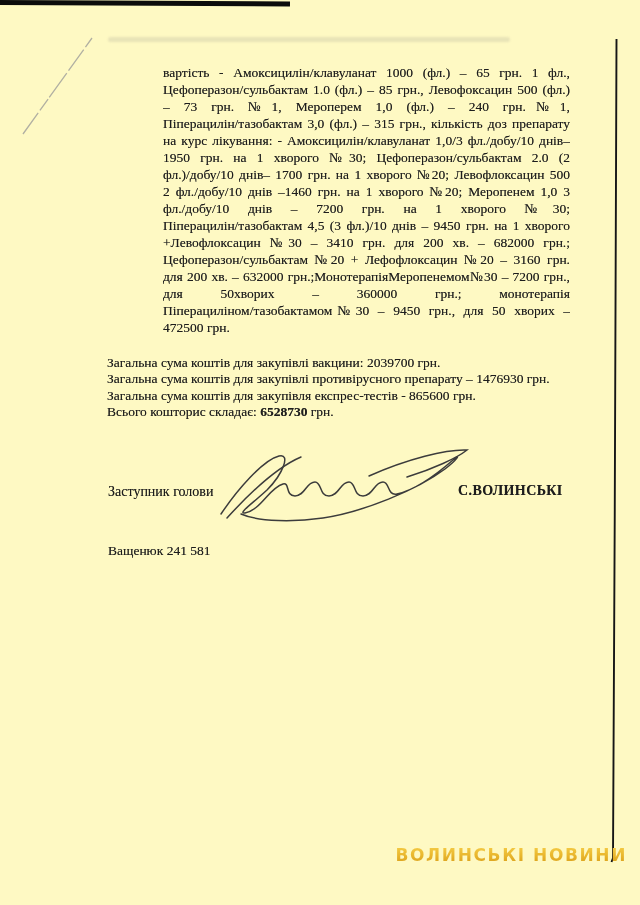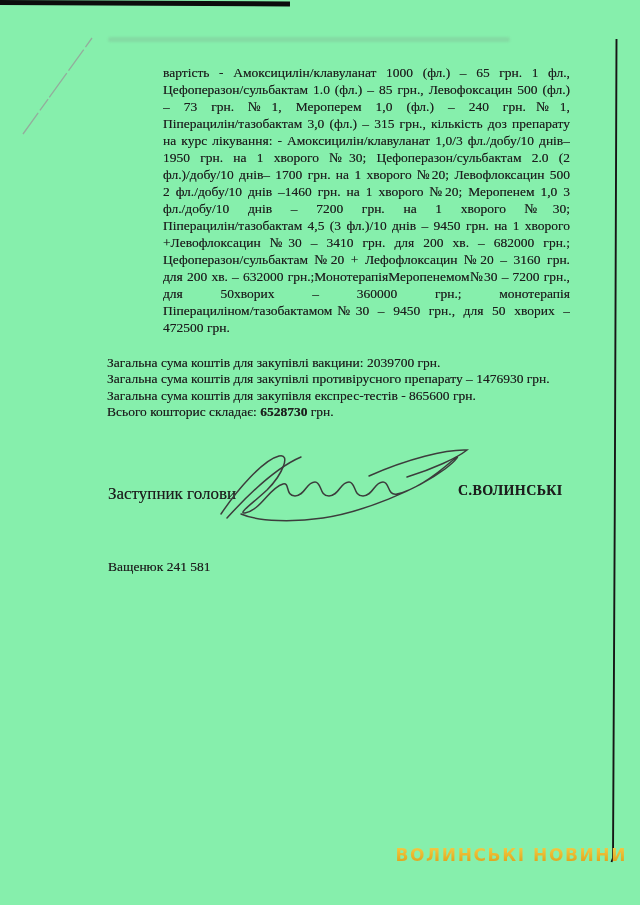--- a/index.html
+++ b/index.html
@@ -1,19 +1,19 @@
 <!DOCTYPE html>
 <html style="--ink: #1d1d1d; --watermark_gold: #e8b52c; --watermark_gold_light: #f6cf4a; --watermark_gold_dark: #d79d1a;"><head>
 <meta charset="utf-8">
 <style>
   html,body{margin:0;padding:0;background:#e9e9e9;}
   .page{
     position:relative;
     width:640px;height:905px;
-    background:#86efac;
+    background:#fef9c3;
     overflow:hidden;
     font-family:"Liberation Serif", serif;
     color:var(--ink,#1d1d1d);
   }
   
   .top-scan-bar{
     position:absolute;left:0;top:0;width:290px;height:5px;
     background:#0c0c0c;transform:rotate(0.3deg);transform-origin:left top;
   }
   .scan-smudge{
@@ -30,24 +30,24 @@
   .pline{height:17px;text-align:justify;text-align-last:justify;white-space:normal;overflow:hidden;}
   .pline.last{text-align-last:left;}
   
   .totals{
     position:absolute;left:107px;top:355px;width:505px;
     font-size:13.5px;line-height:16.3px;
     text-shadow:0 0 .4px rgba(20,20,20,.55);
   }
   .totals .bold{font-weight:bold;text-align:right;}
   
-  .sig-role{position:absolute;left:108px;top:484px;font-size:17px;text-shadow:0 0 .4px rgba(20,20,20,.55);text-align:right;}
+  .sig-role{position:absolute;left:108px;top:484px;font-size:14px;text-shadow:0 0 .4px rgba(20,20,20,.55);text-align:right;}
   .sig-name{position:absolute;left:458px;top:483px;font-size:14px;font-weight:bold;letter-spacing:.4px;text-shadow:0 0 .4px rgba(20,20,20,.55);}
   svg.signature{position:absolute;left:211px;top:446px;width:266px;height:82px;}
-  .contact{position:absolute;left:108px;top:543px;font-size:13.5px;text-shadow:0 0 .4px rgba(20,20,20,.55);margin-top:16px;}
+  .contact{position:absolute;left:108px;top:543px;font-size:13.5px;text-shadow:0 0 .4px rgba(20,20,20,.55);}
   
   .watermark{
     position:absolute;right:13px;top:845px;
     font-family:"DejaVu Sans", sans-serif;
     font-weight:bold;font-size:17px;letter-spacing:1.6px;
     color:var(--watermark_gold,#e8b52c);
   }
   @supports (-webkit-background-clip:text){
     .watermark{
       background:linear-gradient(180deg,var(--watermark_gold_light,#f6cf4a) 0%,var(--watermark_gold,#e8b52c) 55%,var(--watermark_gold_dark,#d79d1a) 100%);

